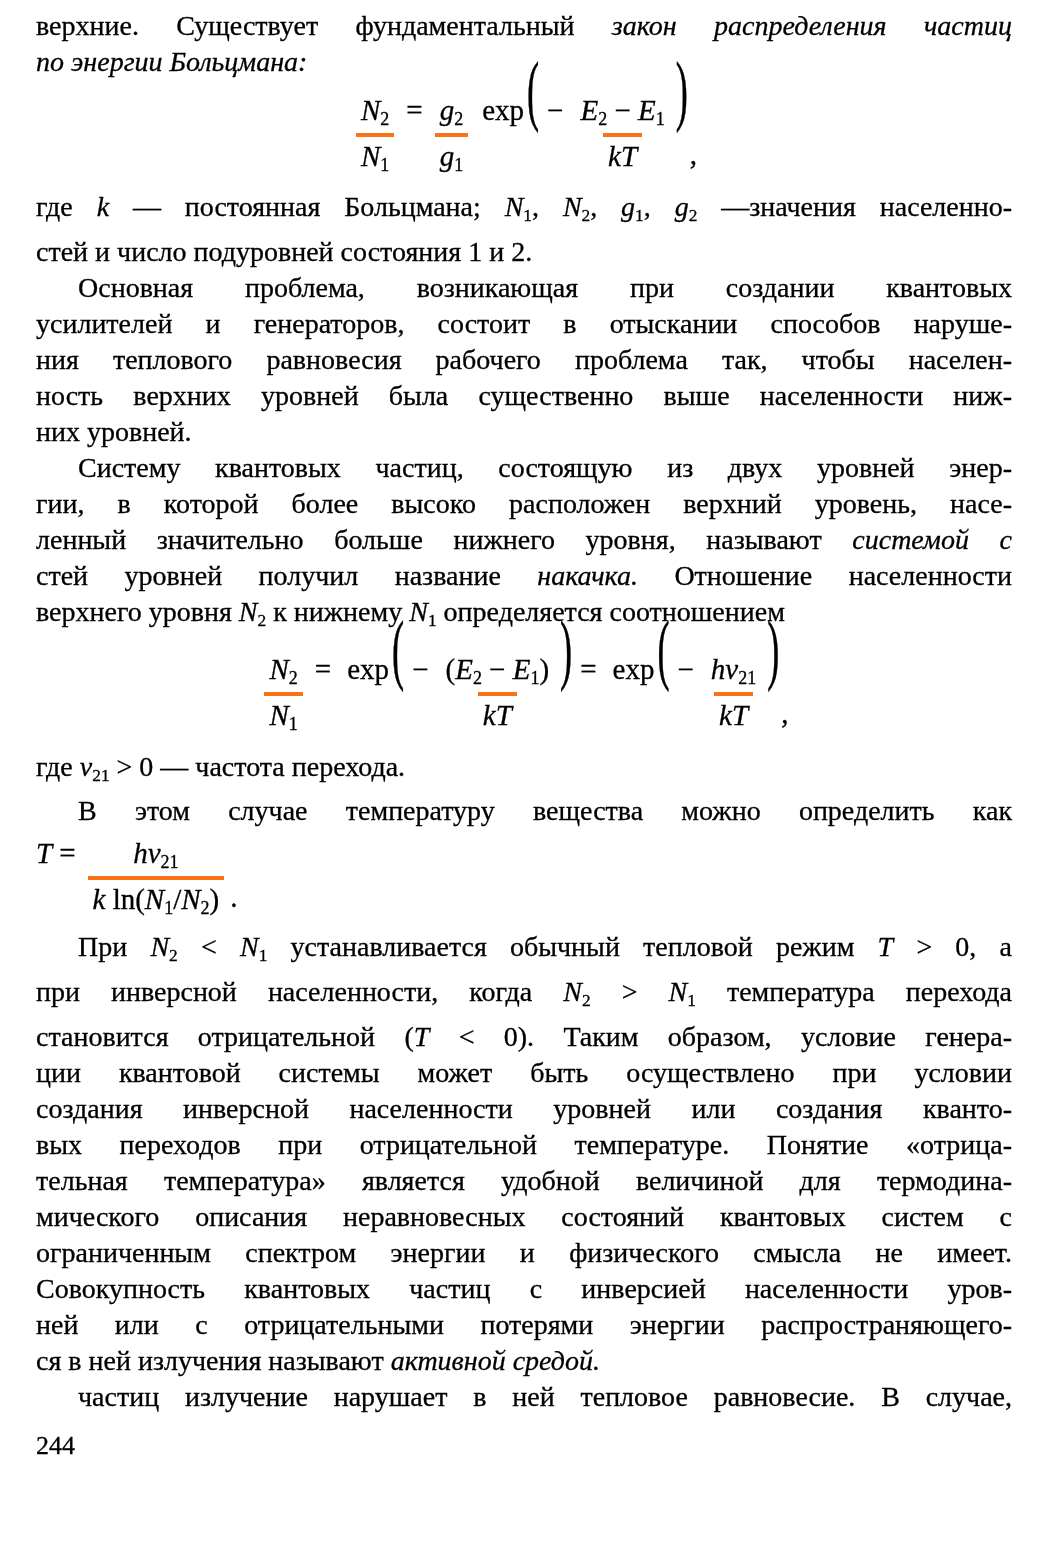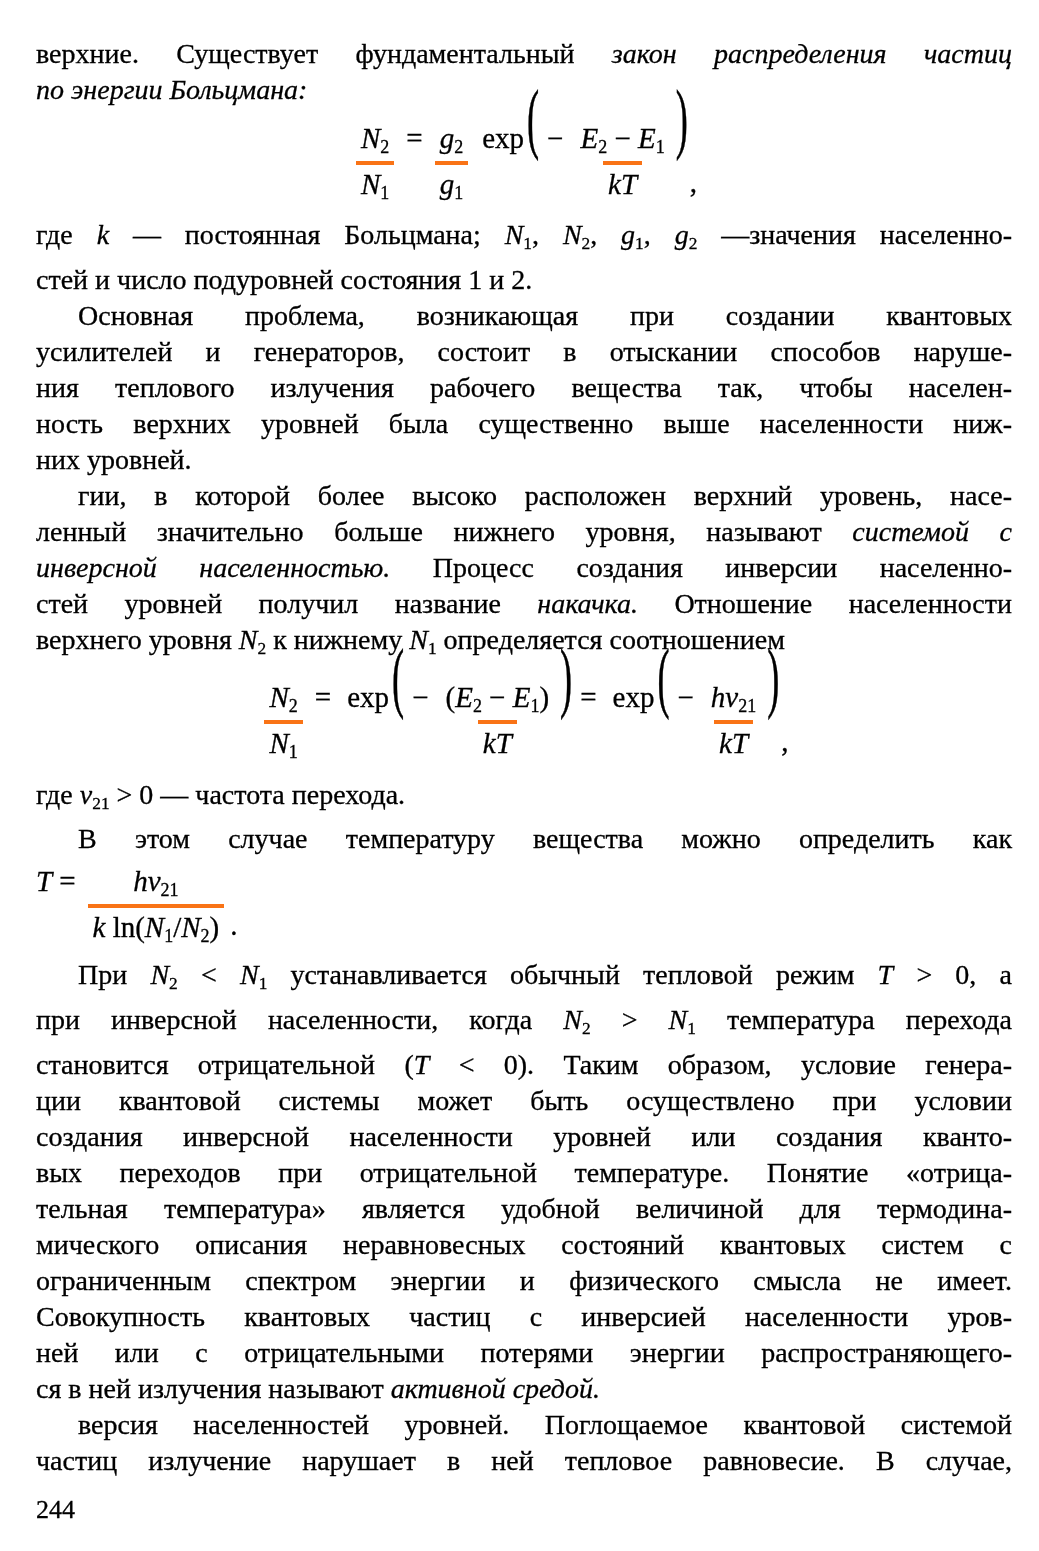--- a/index.html
+++ b/index.html
@@ -1,20 +1,20 @@
 <!DOCTYPE html>
 <html><head>
 <meta charset="utf-8">
 <style>
   html,body{margin:0;padding:0;background:#ffffff;}
   .page{
     position:relative;
     width:1039px;height:1551px;
     box-sizing:border-box;
-    padding:36px 27px 0 36px;
+    padding:8px 27px 0 36px;
     background:#ffffff;
     color:#000000;
     font-family:"Liberation Serif","DejaVu Serif",serif;
     overflow:hidden;
     -webkit-text-stroke:0.3px #000;
   }
   .para{font-size:28px;line-height:36px;}
   .line{text-align:justify;}
   .line.just{text-align-last:justify;}
   .indent .line:first-child{text-indent:42px;}
@@ -65,28 +65,28 @@
     <span class="tail"><span>,</span></span>
   </div>
 
   <div class="para">
       <div class="line just"><span>где </span><span class="it">k</span><span> — постоянная Больцмана; </span><span class="it">N</span><span class="sb">1</span><span>, </span><span class="it">N</span><span class="sb">2</span><span>, </span><span class="it">g</span><span class="sb">1</span><span>, </span><span class="it">g</span><span class="sb">2</span><span> —значения населенно-</span></div>
       <div class="line"><span>стей и число подуровней состояния 1 и 2.</span></div>
     </div>
   <div class="para indent">
       <div class="line just"><span>Основная проблема, возникающая при создании квантовых</span></div>
       <div class="line just"><span>усилителей и генераторов, состоит в отыскании способов наруше-</span></div>
-      <div class="line just"><span>ния теплового излучения рабочего вещества так, чтобы населен-</span></div>
+      <div class="line just"><span>ния теплового равновесия рабочего проблема так, чтобы населен-</span></div>
       <div class="line just"><span>ность верхних уровней была существенно выше населенности ниж-</span></div>
       <div class="line"><span>них уровней.</span></div>
     </div>
   <div class="para indent">
+      <div class="line just"><span>Систему квантовых частиц, состоящую из двух уровней энер-</span></div>
       <div class="line just"><span>гии, в которой более высоко расположен верхний уровень, насе-</span></div>
       <div class="line just"><span>ленный значительно больше нижнего уровня, называют </span><span class="it">системой с</span></div>
-      <div class="line just"><span class="it">инверсной населенностью.</span><span> Процесс создания инверсии населенно-</span></div>
       <div class="line just"><span>стей уровней получил название </span><span class="it">накачка.</span><span> Отношение населенности</span></div>
       <div class="line"><span>верхнего уровня </span><span class="it">N</span><span class="sb">2</span><span> к нижнему </span><span class="it">N</span><span class="sb">1</span><span> определяется соотношением</span></div>
     </div>
 
   <div class="formula">
     <span class="frac">
         <span class="num"><span class="it">N</span><span class="sb">2</span></span>
         <span class="den"><span class="it">N</span><span class="sb">1</span></span>
       </span>
     <span class="op"><span>=</span></span>
@@ -135,19 +135,18 @@
       <div class="line just"><span>создания инверсной населенности уровней или создания кванто-</span></div>
       <div class="line just"><span>вых переходов при отрицательной температуре. Понятие «отрица-</span></div>
       <div class="line just"><span>тельная температура» является удобной величиной для термодина-</span></div>
       <div class="line just"><span>мического описания неравновесных состояний квантовых систем с</span></div>
       <div class="line just"><span>ограниченным спектром энергии и физического смысла не имеет.</span></div>
       <div class="line just"><span>Совокупность квантовых частиц с инверсией населенности уров-</span></div>
       <div class="line just"><span>ней или с отрицательными потерями энергии распространяющего-</span></div>
       <div class="line"><span>ся в ней излучения называют </span><span class="it">активной средой.</span></div>
     </div>
   <div class="para indent">
-      <div class="line just"><span>версия населенностей уровней. Поглощаемое квантовой системой</span></div>
       <div class="line just"><span>частиц излучение нарушает в ней тепловое равновесие. В случае,</span></div>
     </div>
 
   <div class="pageno">244</div>
 
 </div>
 
 </body></html>

